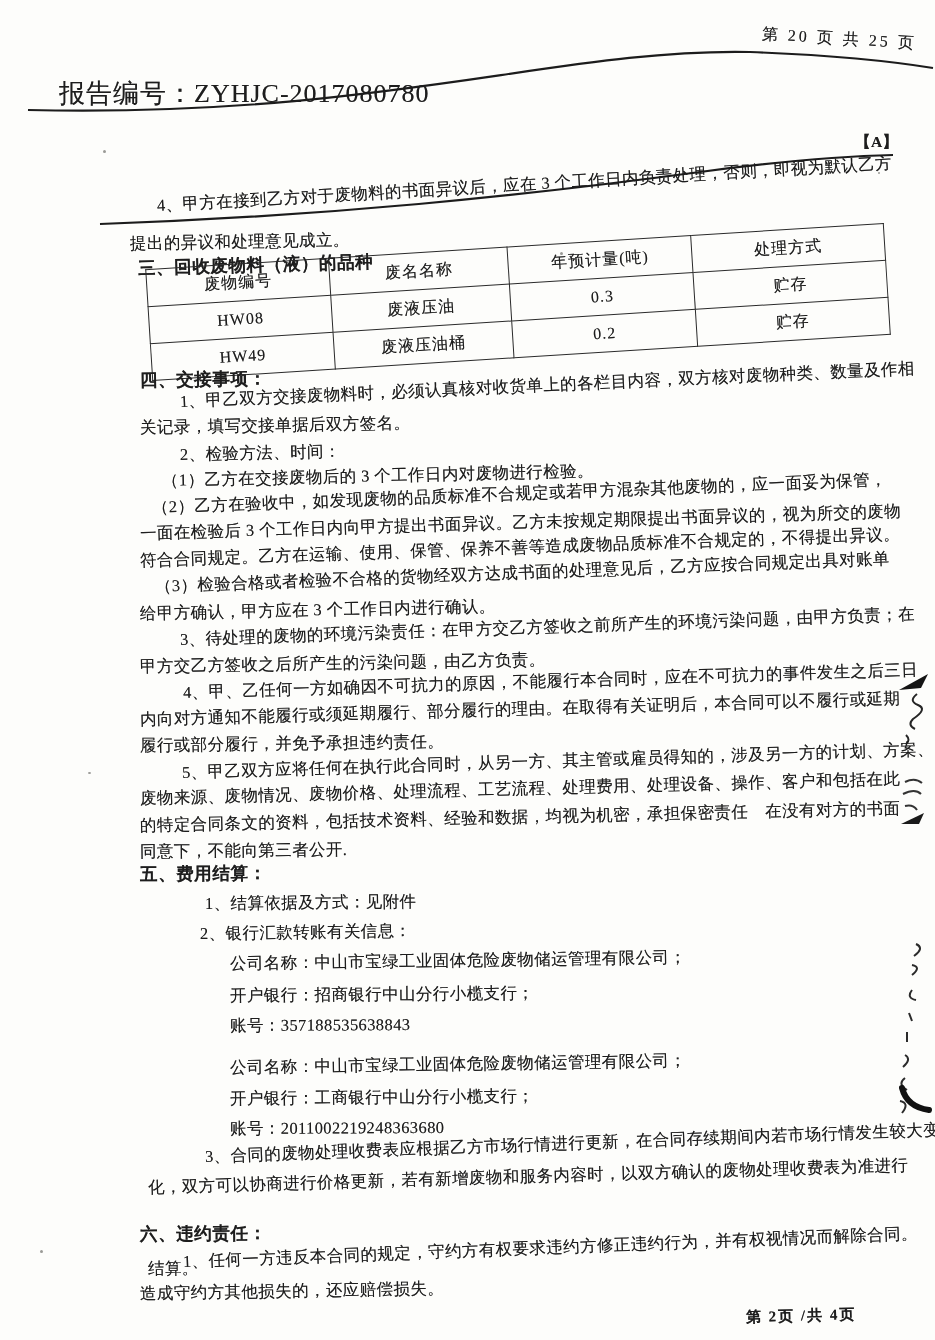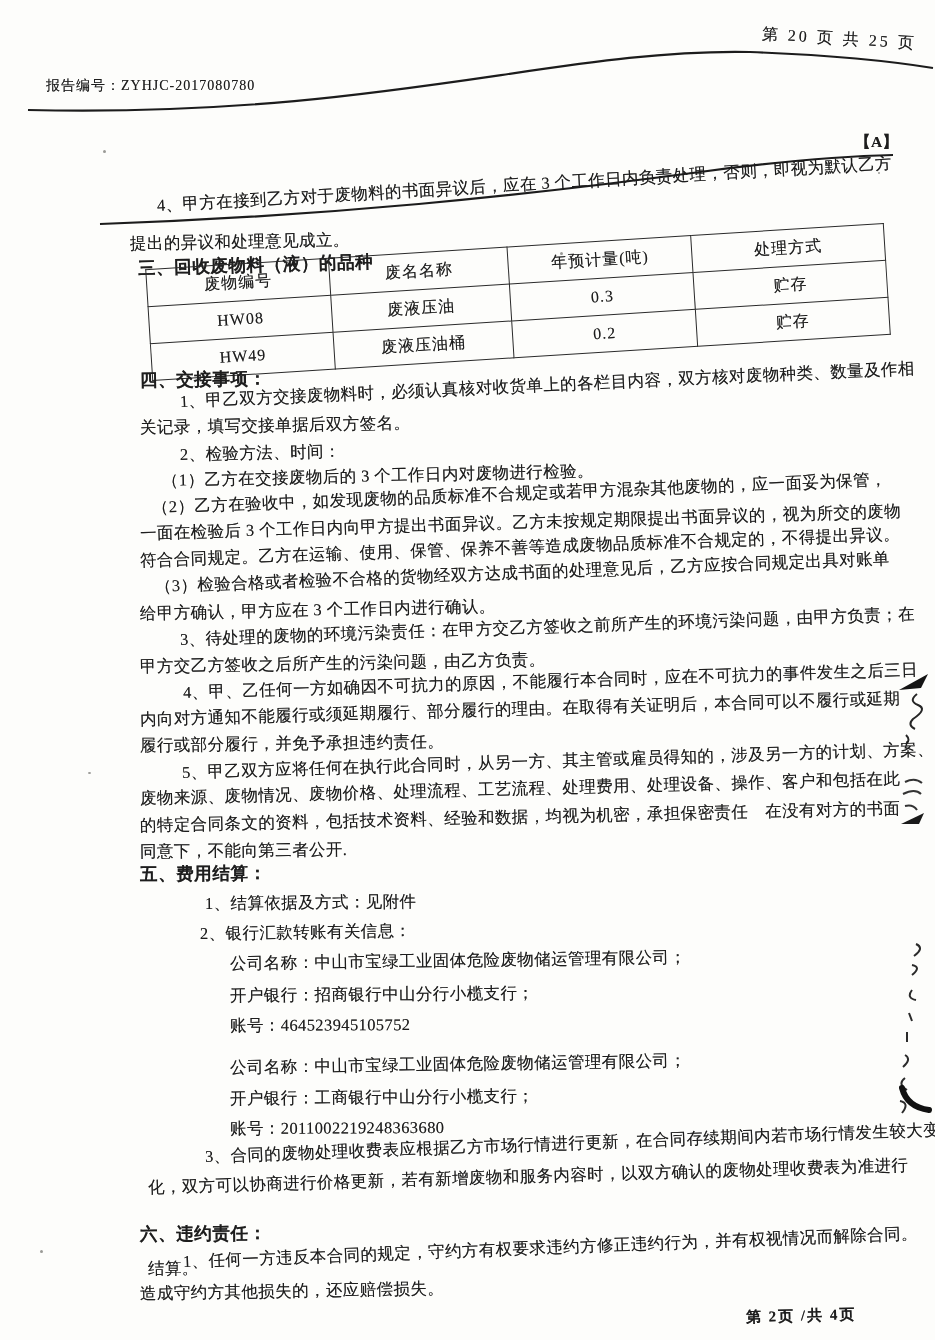--- a/index.html
+++ b/index.html
@@ -35,21 +35,21 @@
   <path d="M100,224 C330,216 520,196 700,172 C790,160 850,156 893,155" stroke="#1c1c1c" stroke-width="2.2" fill="none"></path>
   <path d="M899,690 L928,674 L921,688 Z" fill="#141414"></path>
   <path d="M917,694 q-9,7 1,11 t-5,14 q-6,6 2,10 m-9,15 q5,-4 0,-9" stroke="#262626" stroke-width="2" fill="none"></path>
   <path d="M905,782 q10,-5 17,1 m-19,11 q12,-6 18,0 m-16,12 q8,-2 12,4" stroke="#333" stroke-width="2" fill="none"></path>
   <path d="M901,824 L924,813 L919,824 Z" fill="#1a1a1a"></path>
   <path d="M916,944 q9,4 -2,12 m-2,9 q10,2 0,10 m0,15 q-6,8 4,10 m-7,13 l3,8 m-5,11 l0,10 m-2,13 q7,4 -2,12 m2,11 q-8,6 2,12 m-7,11 q10,2 2,12" stroke="#2b2b2b" stroke-width="2" fill="none"></path>
   <path d="M902,1088 q5,19 27,22" stroke="#111" stroke-width="6" fill="none" stroke-linecap="round"></path>
 </svg>
 
 <div class="ln" style="left:762px;top:24px;font-size:16px;letter-spacing:3px;transform:rotate(3.5deg)">第 20 页 共 25 页</div>
-<div class="ln" style="left:46px;top:78px;font-size:14px;letter-spacing:1px">报告编号：ZYHJC-2017080780</div>
+<div class="ln" style="left:59px;top:78px;font-size:26px;letter-spacing:1px">报告编号：ZYHJC-2017080780</div>
 <div class="ln" style="left:855px;top:133px;font-weight:bold;font-size:15.5px">【A】</div>
 
 <div class="ln" style="left:157px;top:196px;transform:rotate(-3.3deg)">4、甲方在接到乙方对于废物料的书面异议后，应在 3 个工作日内负责处理，否则，即视为默认乙方</div>
 <div class="ln" style="left:130px;top:234px;transform:rotate(-1deg)">提出的异议和处理意见成立。</div>
 
 <div class="ln hd" style="left:138px;top:258px;transform:rotate(-1.6deg)">三、回收废物料（液）的品种</div>
 
 <div class="tbl-wrap">
   <table>
     <tbody>
@@ -94,21 +94,21 @@
 <div class="ln" style="left:140px;top:789px;transform:rotate(-1.5deg)">废物来源、废物情况、废物价格、处理流程、工艺流程、处理费用、处理设备、操作、客户和包括在此</div>
 <div class="ln" style="left:140px;top:816px;transform:rotate(-1.3deg)">的特定合同条文的资料，包括技术资料、经验和数据，均视为机密，承担保密责任　在没有对方的书面</div>
 <div class="ln" style="left:140px;top:842px;transform:rotate(-0.6deg)">同意下，不能向第三者公开.</div>
 
 <div class="ln hd" style="left:140px;top:864px;transform:rotate(-0.5deg)">五、费用结算：</div>
 <div class="ln" style="left:205px;top:894px;transform:rotate(-0.6deg)">1、结算依据及方式：见附件</div>
 <div class="ln" style="left:200px;top:924px;transform:rotate(-0.8deg)">2、银行汇款转账有关信息：</div>
 
 <div class="ln" style="left:230px;top:954px;transform:rotate(-0.8deg)">公司名称：中山市宝绿工业固体危险废物储运管理有限公司；</div>
 <div class="ln" style="left:230px;top:986px;transform:rotate(-0.5deg)">开户银行：招商银行中山分行小榄支行；</div>
-<div class="ln" style="left:230px;top:1016px;transform:rotate(-0.3deg)">账号：464523945105752</div>
+<div class="ln" style="left:230px;top:1016px;transform:rotate(-0.3deg)">账号：357188535638843</div>
 
 <div class="ln" style="left:230px;top:1058px;transform:rotate(-0.9deg)">公司名称：中山市宝绿工业固体危险废物储运管理有限公司；</div>
 <div class="ln" style="left:230px;top:1089px;transform:rotate(-0.5deg)">开户银行：工商银行中山分行小榄支行；</div>
 <div class="ln" style="left:230px;top:1119px;transform:rotate(-0.3deg)">账号：2011002219248363680</div>
 
 <div class="ln" style="left:205px;top:1147px;transform:rotate(-2.1deg)">3、合同的废物处理收费表应根据乙方市场行情进行更新，在合同存续期间内若市场行情发生较大变</div>
 <div class="ln" style="left:148px;top:1178px;transform:rotate(-1.7deg)">化，双方可以协商进行价格更新，若有新增废物和服务内容时，以双方确认的废物处理收费表为准进行</div>
 <div class="ln" style="left:148px;top:1259px;transform:rotate(-0.4deg)">结算。</div>
 
 <div class="ln hd" style="left:140px;top:1224px;transform:rotate(-0.5deg)">六、违约责任：</div>

